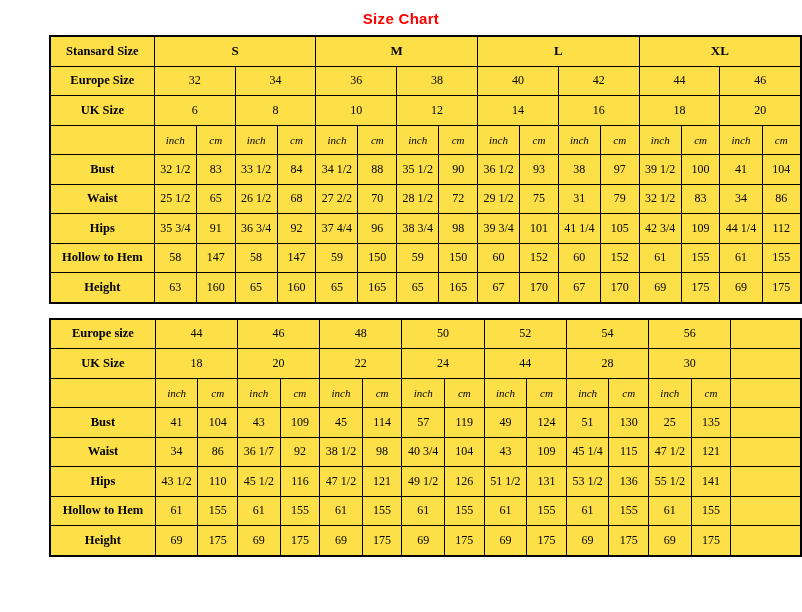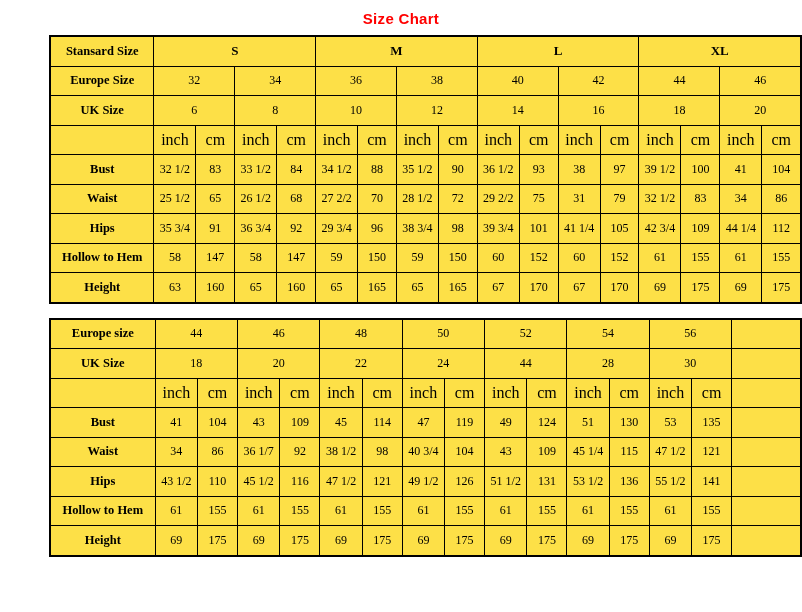--- a/index.html
+++ b/index.html
@@ -53,21 +53,22 @@
   }
   table.chart td.rowlabel {
     font-weight: bold;
     font-size: 12.5px;
   }
   table.chart td.hdr {
     font-weight: bold;
     font-size: 13px;
   }
   table.chart td.unit {
-    font-size: 16px;
+    font-size: 11px;
+    font-style: italic;
   }
   td.blank {
     border: 1px solid #000000;
   }
   .spacer {
     height: 14px;
   }
   
   col.c-label { width: 112px; }
   col.c-val   { width: 45.5px; }
@@ -176,37 +177,37 @@
       <tr>
         <td class="rowlabel">Waist</td>
         <td>25 1/2</td>
         <td>65</td>
         <td>26 1/2</td>
         <td>68</td>
         <td>27 2/2</td>
         <td>70</td>
         <td>28 1/2</td>
         <td>72</td>
-        <td>29 2/2</td>
+        <td>29 1/2</td>
         <td>75</td>
         <td>31</td>
         <td>79</td>
         <td>32 1/2</td>
         <td>83</td>
         <td>34</td>
         <td>86</td>
       </tr>
 
       <tr>
         <td class="rowlabel">Hips</td>
         <td>35 3/4</td>
         <td>91</td>
         <td>36 3/4</td>
         <td>92</td>
-        <td>29 3/4</td>
+        <td>37 4/4</td>
         <td>96</td>
         <td>38 3/4</td>
         <td>98</td>
         <td>39 3/4</td>
         <td>101</td>
         <td>41 1/4</td>
         <td>105</td>
         <td>42 3/4</td>
         <td>109</td>
         <td>44 1/4</td>
@@ -323,27 +324,27 @@
       </tr>
 
       <tr>
         <td class="rowlabel">Bust</td>
         <td>41</td>
         <td>104</td>
         <td>43</td>
         <td>109</td>
         <td>45</td>
         <td>114</td>
-        <td>47</td>
+        <td>57</td>
         <td>119</td>
         <td>49</td>
         <td>124</td>
         <td>51</td>
         <td>130</td>
-        <td>53</td>
+        <td>25</td>
         <td>135</td>
         <td class="blank" colspan="2"></td>
       </tr>
 
       <tr>
         <td class="rowlabel">Waist</td>
         <td>34</td>
         <td>86</td>
         <td>36 1/7</td>
         <td>92</td>

